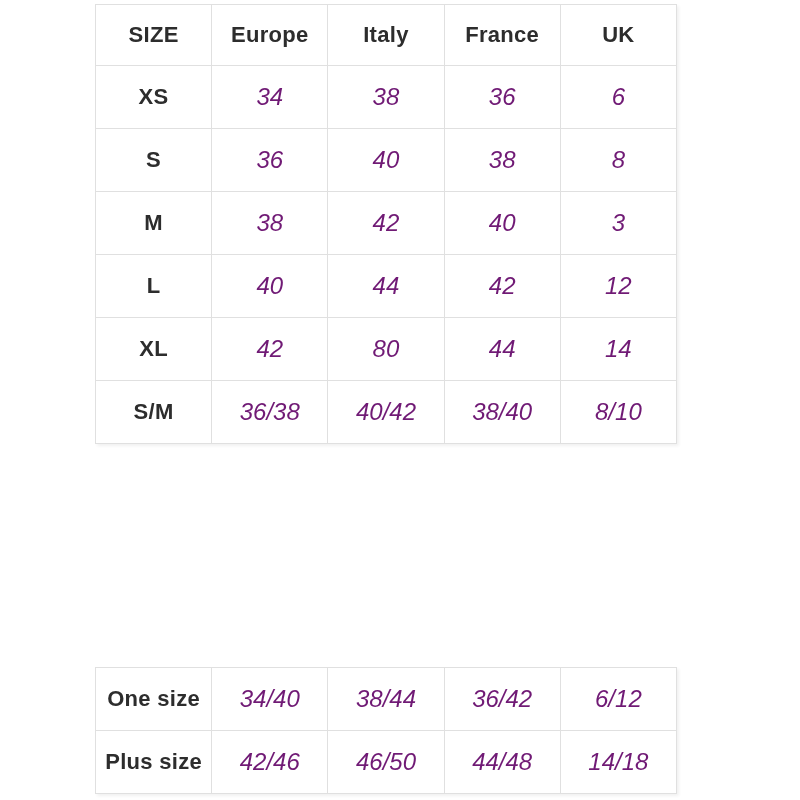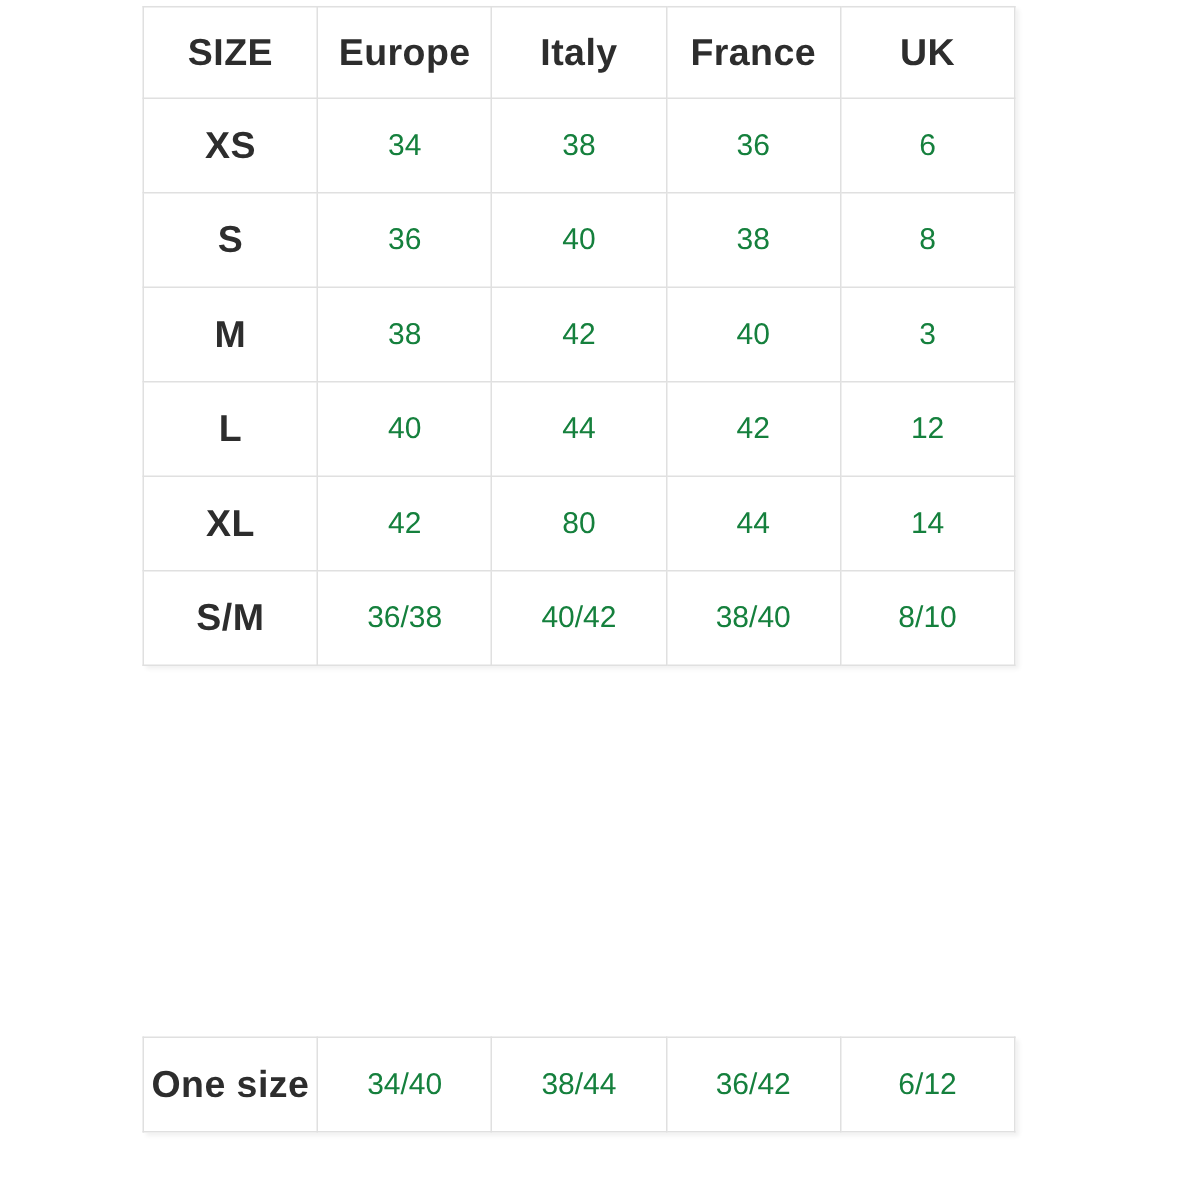--- a/index.html
+++ b/index.html
@@ -18,41 +18,42 @@
   table.size-table {
     position: absolute;
     left: 95px;
     border-collapse: collapse;
     table-layout: fixed;
     width: 582px;
     background: #ffffff;
     box-shadow: 2px 2px 3px rgba(0,0,0,0.06);
   }
   #main-size-table { top: 4px; }
-  #special-size-table { top: 691px; }
+  #special-size-table { top: 667px; }
   .size-table col { width: 20%; }
   .size-table tr { height: 63px; }
   .size-table thead tr { height: 61px; }
   .size-table th, .size-table td {
     border: 1px solid #e0e0e0;
     text-align: center;
     vertical-align: middle;
     padding: 0;
     background: #ffffff;
   }
   .size-table th {
-    font-size: 25px;
+    font-size: 22px;
     font-weight: 700;
     color: #2d2d2d;
     letter-spacing: 0.3px;
   }
   .size-table td {
-    font-size: 20px;
+    font-size: 24px;
     font-weight: 400;
-    color: #15803d;
+    color: #701a75;
+    font-style: italic;
   }
 </style>
 </head>
 <body>
 
 <div class="canvas">
 
   <table class="size-table" id="main-size-table">
     <colgroup>
       <col>
@@ -125,16 +126,23 @@
         <col>
     </colgroup>
     <tbody>
         <tr>
           <th>One size</th>
           <td>34/40</td>
           <td>38/44</td>
           <td>36/42</td>
           <td>6/12</td>
         </tr>
+        <tr>
+          <th>Plus size</th>
+          <td>42/46</td>
+          <td>46/50</td>
+          <td>44/48</td>
+          <td>14/18</td>
+        </tr>
       </tbody>
   </table>
 
 </div>
 
 </body></html>

